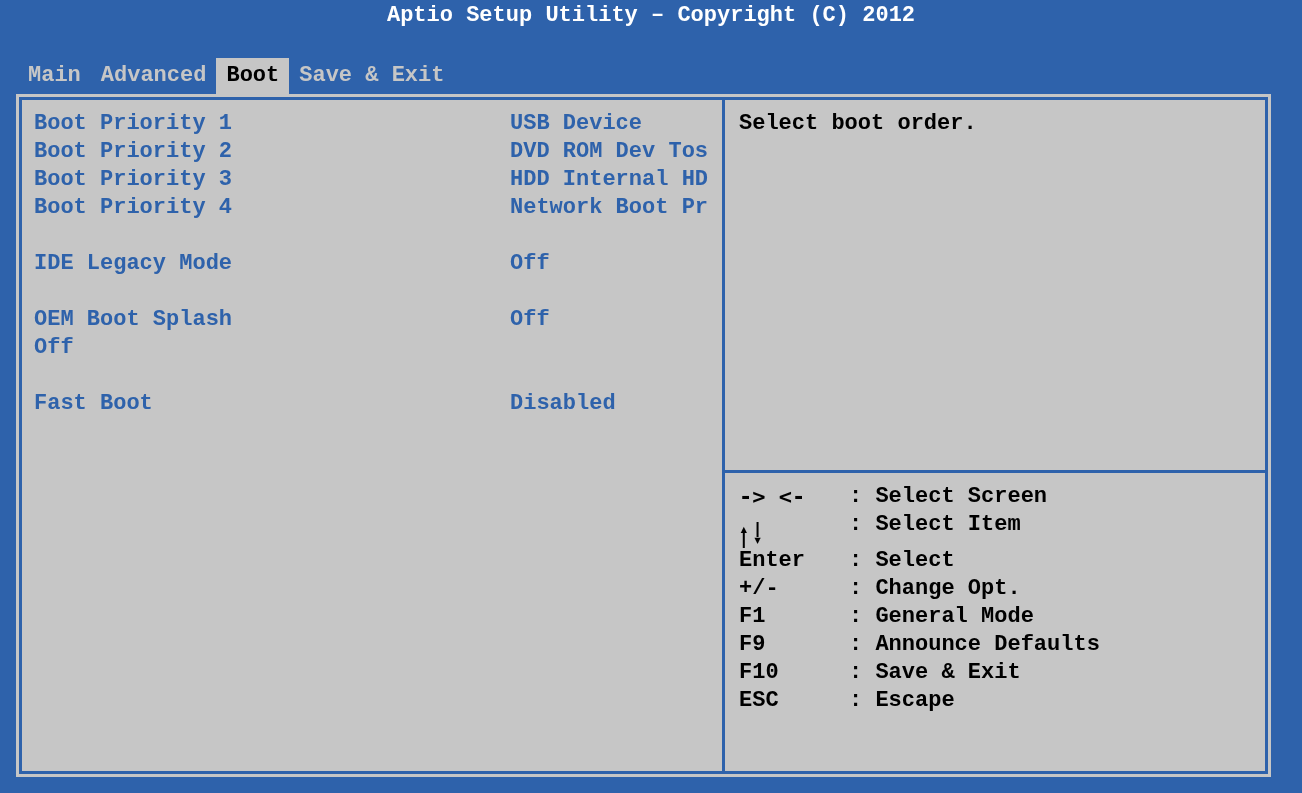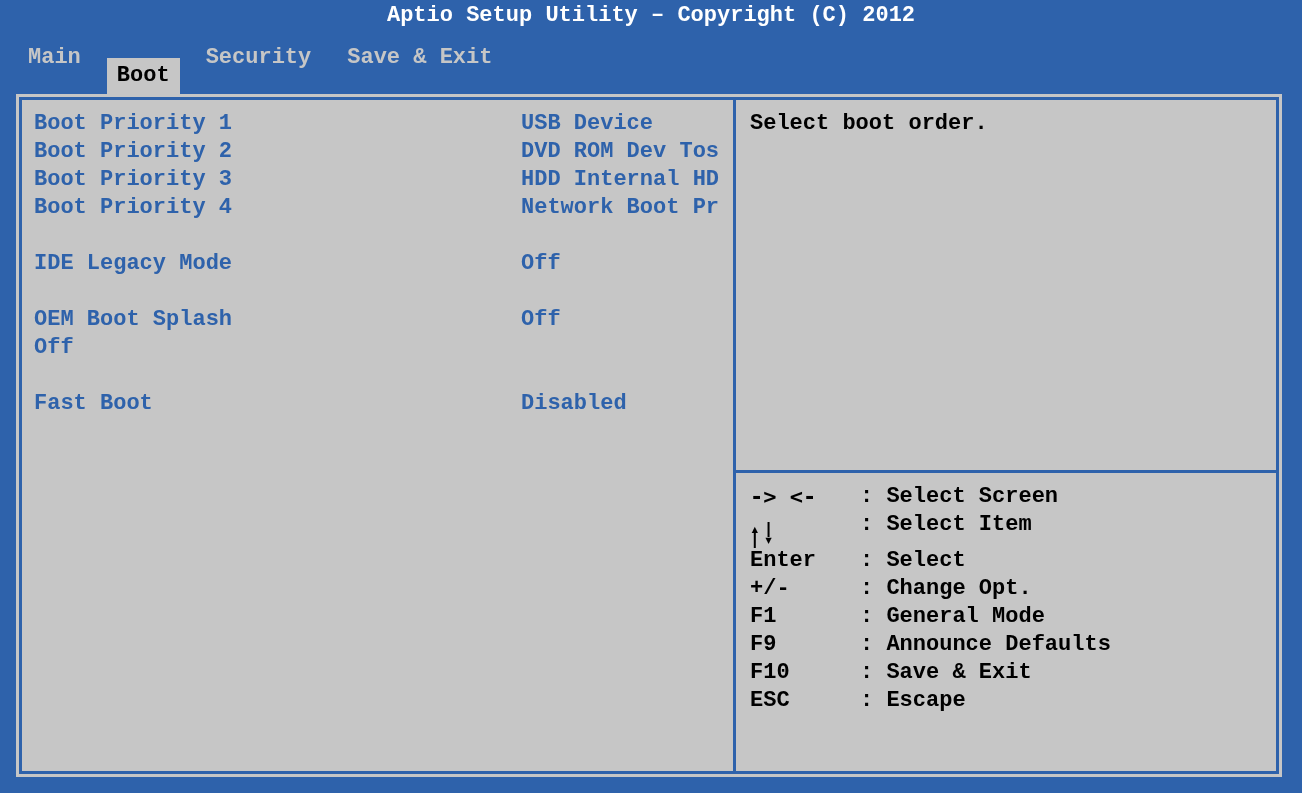--- a/index.html
+++ b/index.html
@@ -31,39 +31,39 @@
 
   .title-bar {
     color: var(--text-white);
     text-align: center;
     padding: 2px 0 10px 0;
     letter-spacing: 0;
   }
 
   .menu-bar {
     display: flex;
-    align-items: flex-start;
+    align-items: flex-end;
     padding: 0 0 0 18px;
-    gap: 16px;
+    gap: 0;
     color: var(--bios-grey);
   }
   .menu-item {
     padding: 4px 10px 4px 10px;
     color: var(--bios-grey);
     cursor: pointer;
   }
   .menu-item.selected {
     background: var(--bios-grey);
     color: var(--text-black);
     margin-top: 18px;
   }
 
   .outer-frame {
     flex: 1 1 auto;
-    margin: 0 20px 16px 16px;
+    margin: 0 31px 16px 16px;
     background: var(--bios-grey);
     padding: 3px;
     display: flex;
     min-height: 0;
   }
   .inner-frame {
     flex: 1 1 auto;
     border: 3px solid var(--bios-blue);
     display: grid;
     grid-template-columns: 1fr 540px;
@@ -132,22 +132,22 @@
 <body>
 
 <div class="screen">
 
   <div class="title-bar">
     <span>Aptio Setup Utility – Copyright (C) 2012</span>
   </div>
 
   <div class="menu-bar" id="menu-bar">
       <div class="menu-item"><span>Main</span></div>
+      <div class="menu-item"><span>Advanced</span></div>
       <div class="menu-item selected"><span>Boot</span></div>
-      <div class="menu-item"><span>Security</span></div>
       <div class="menu-item"><span>Save &amp; Exit</span></div>
     </div>
 
   <div class="outer-frame">
     <div class="inner-frame">
 
       <div class="pane left" id="settings-pane">
           <div class="setting-row"><span>Boot Priority 1</span><span class="value">USB Device</span></div>
           <div class="setting-row"><span>Boot Priority 2</span><span class="value">DVD ROM Dev Tos</span></div>
           <div class="setting-row"><span>Boot Priority 3</span><span class="value">HDD Internal HD</span></div>

